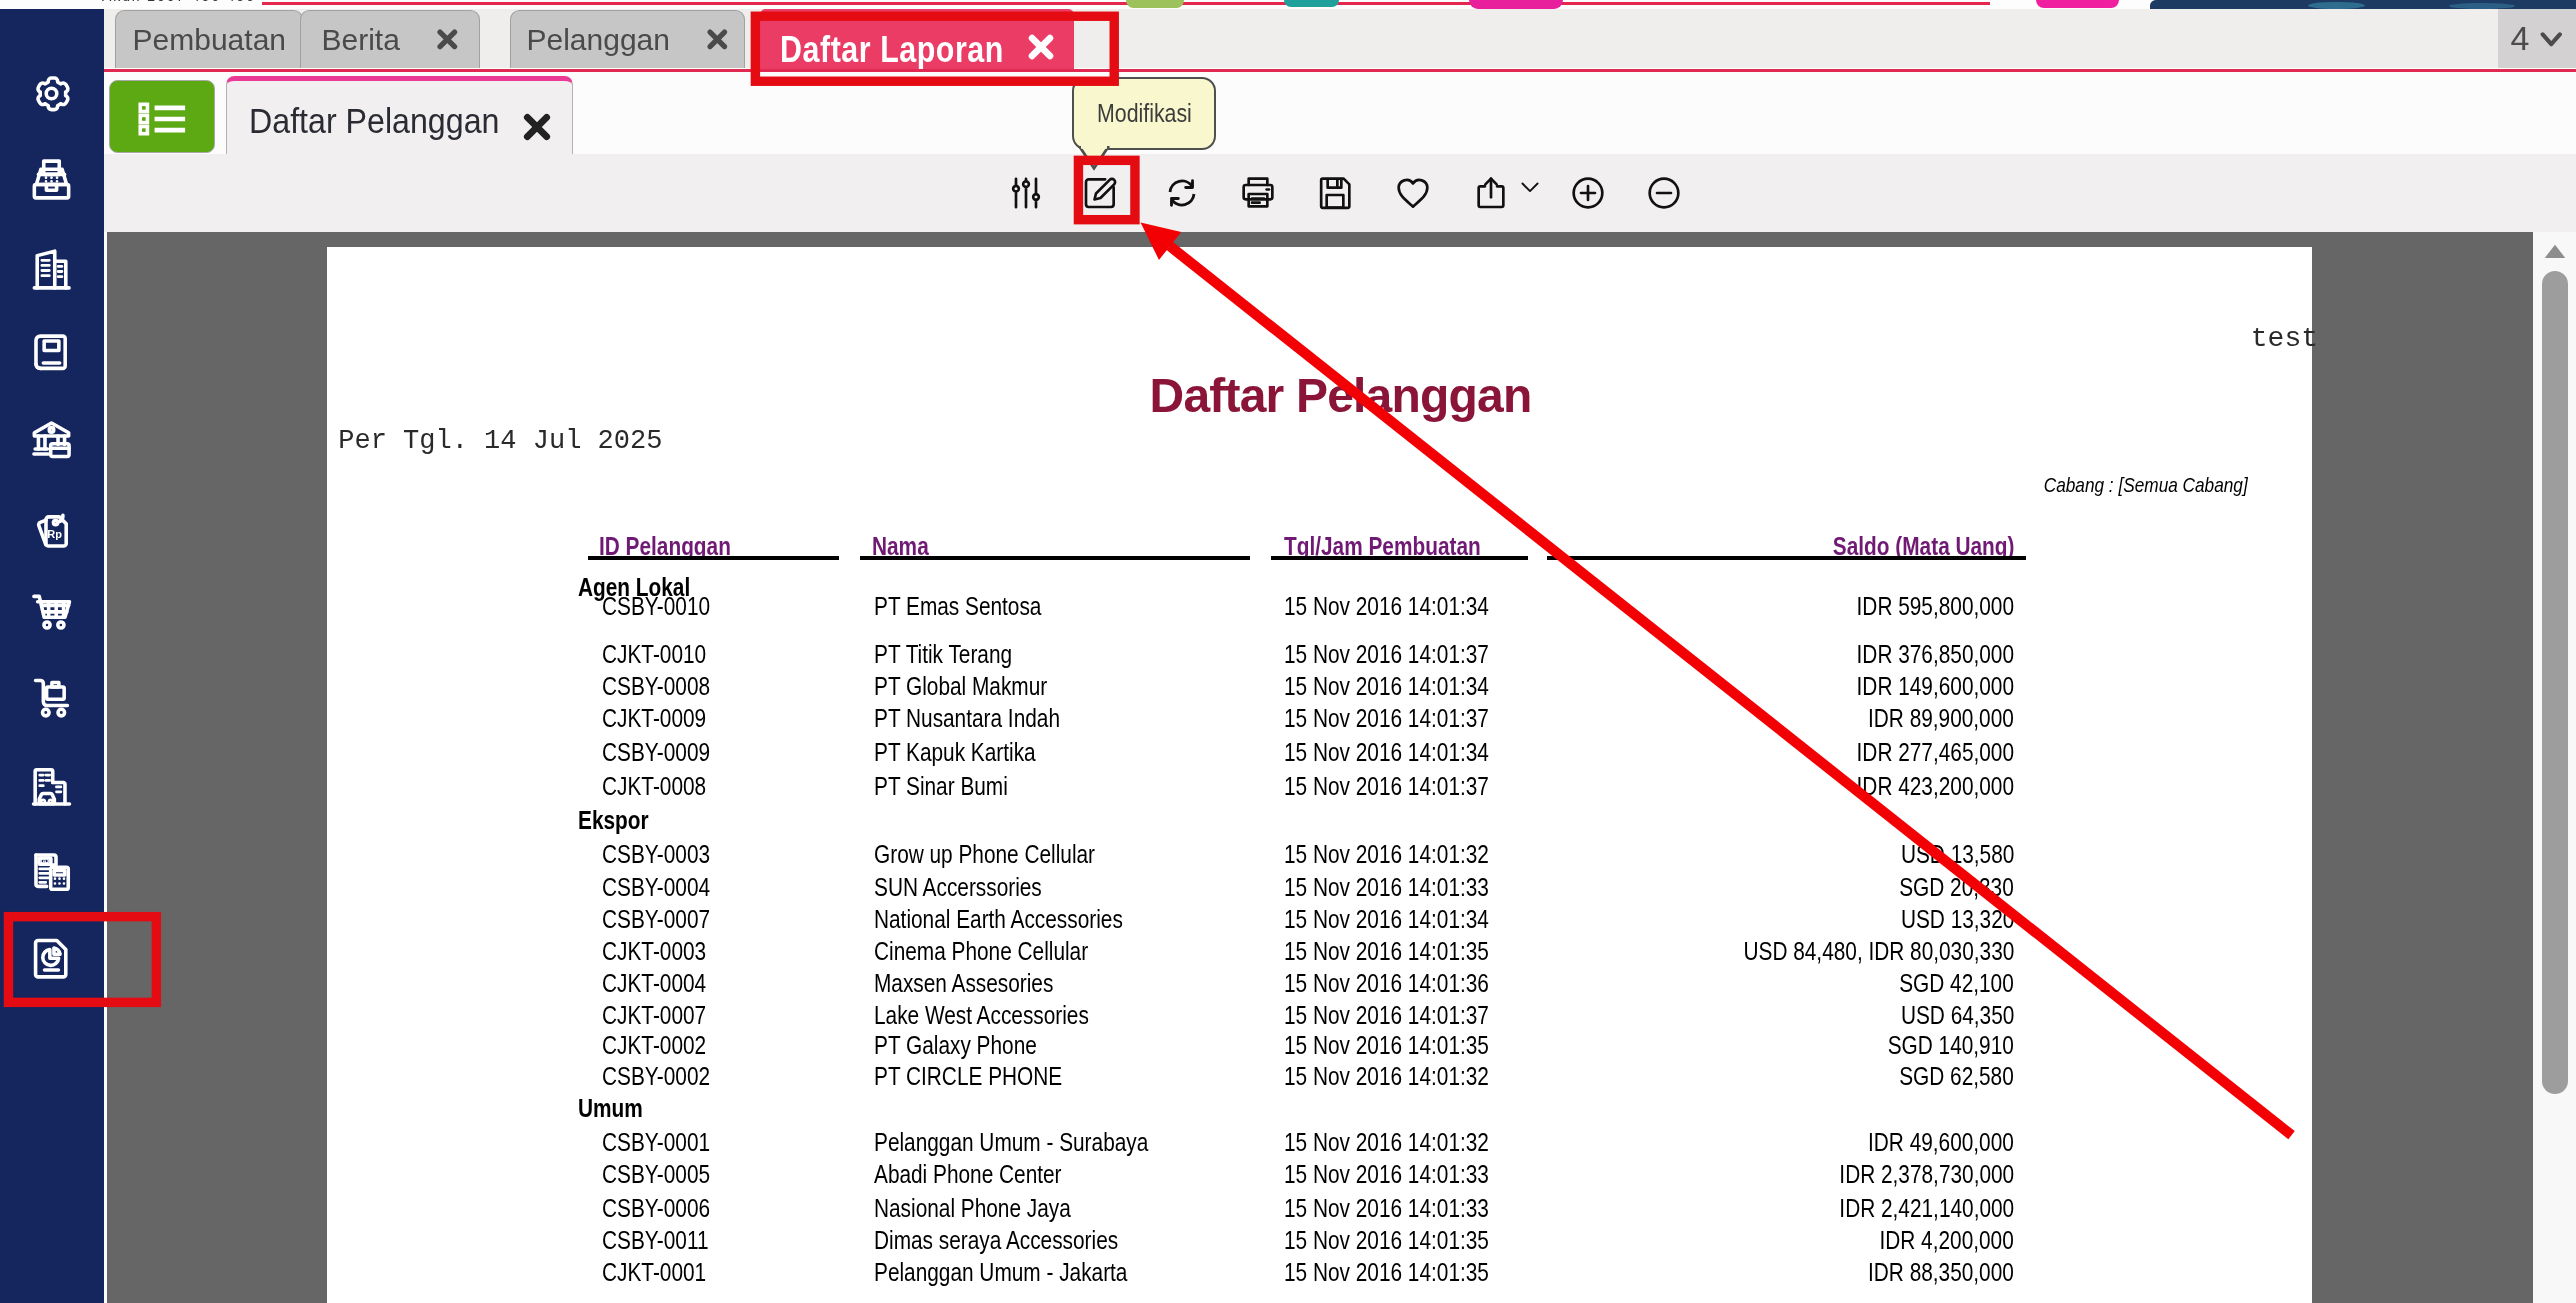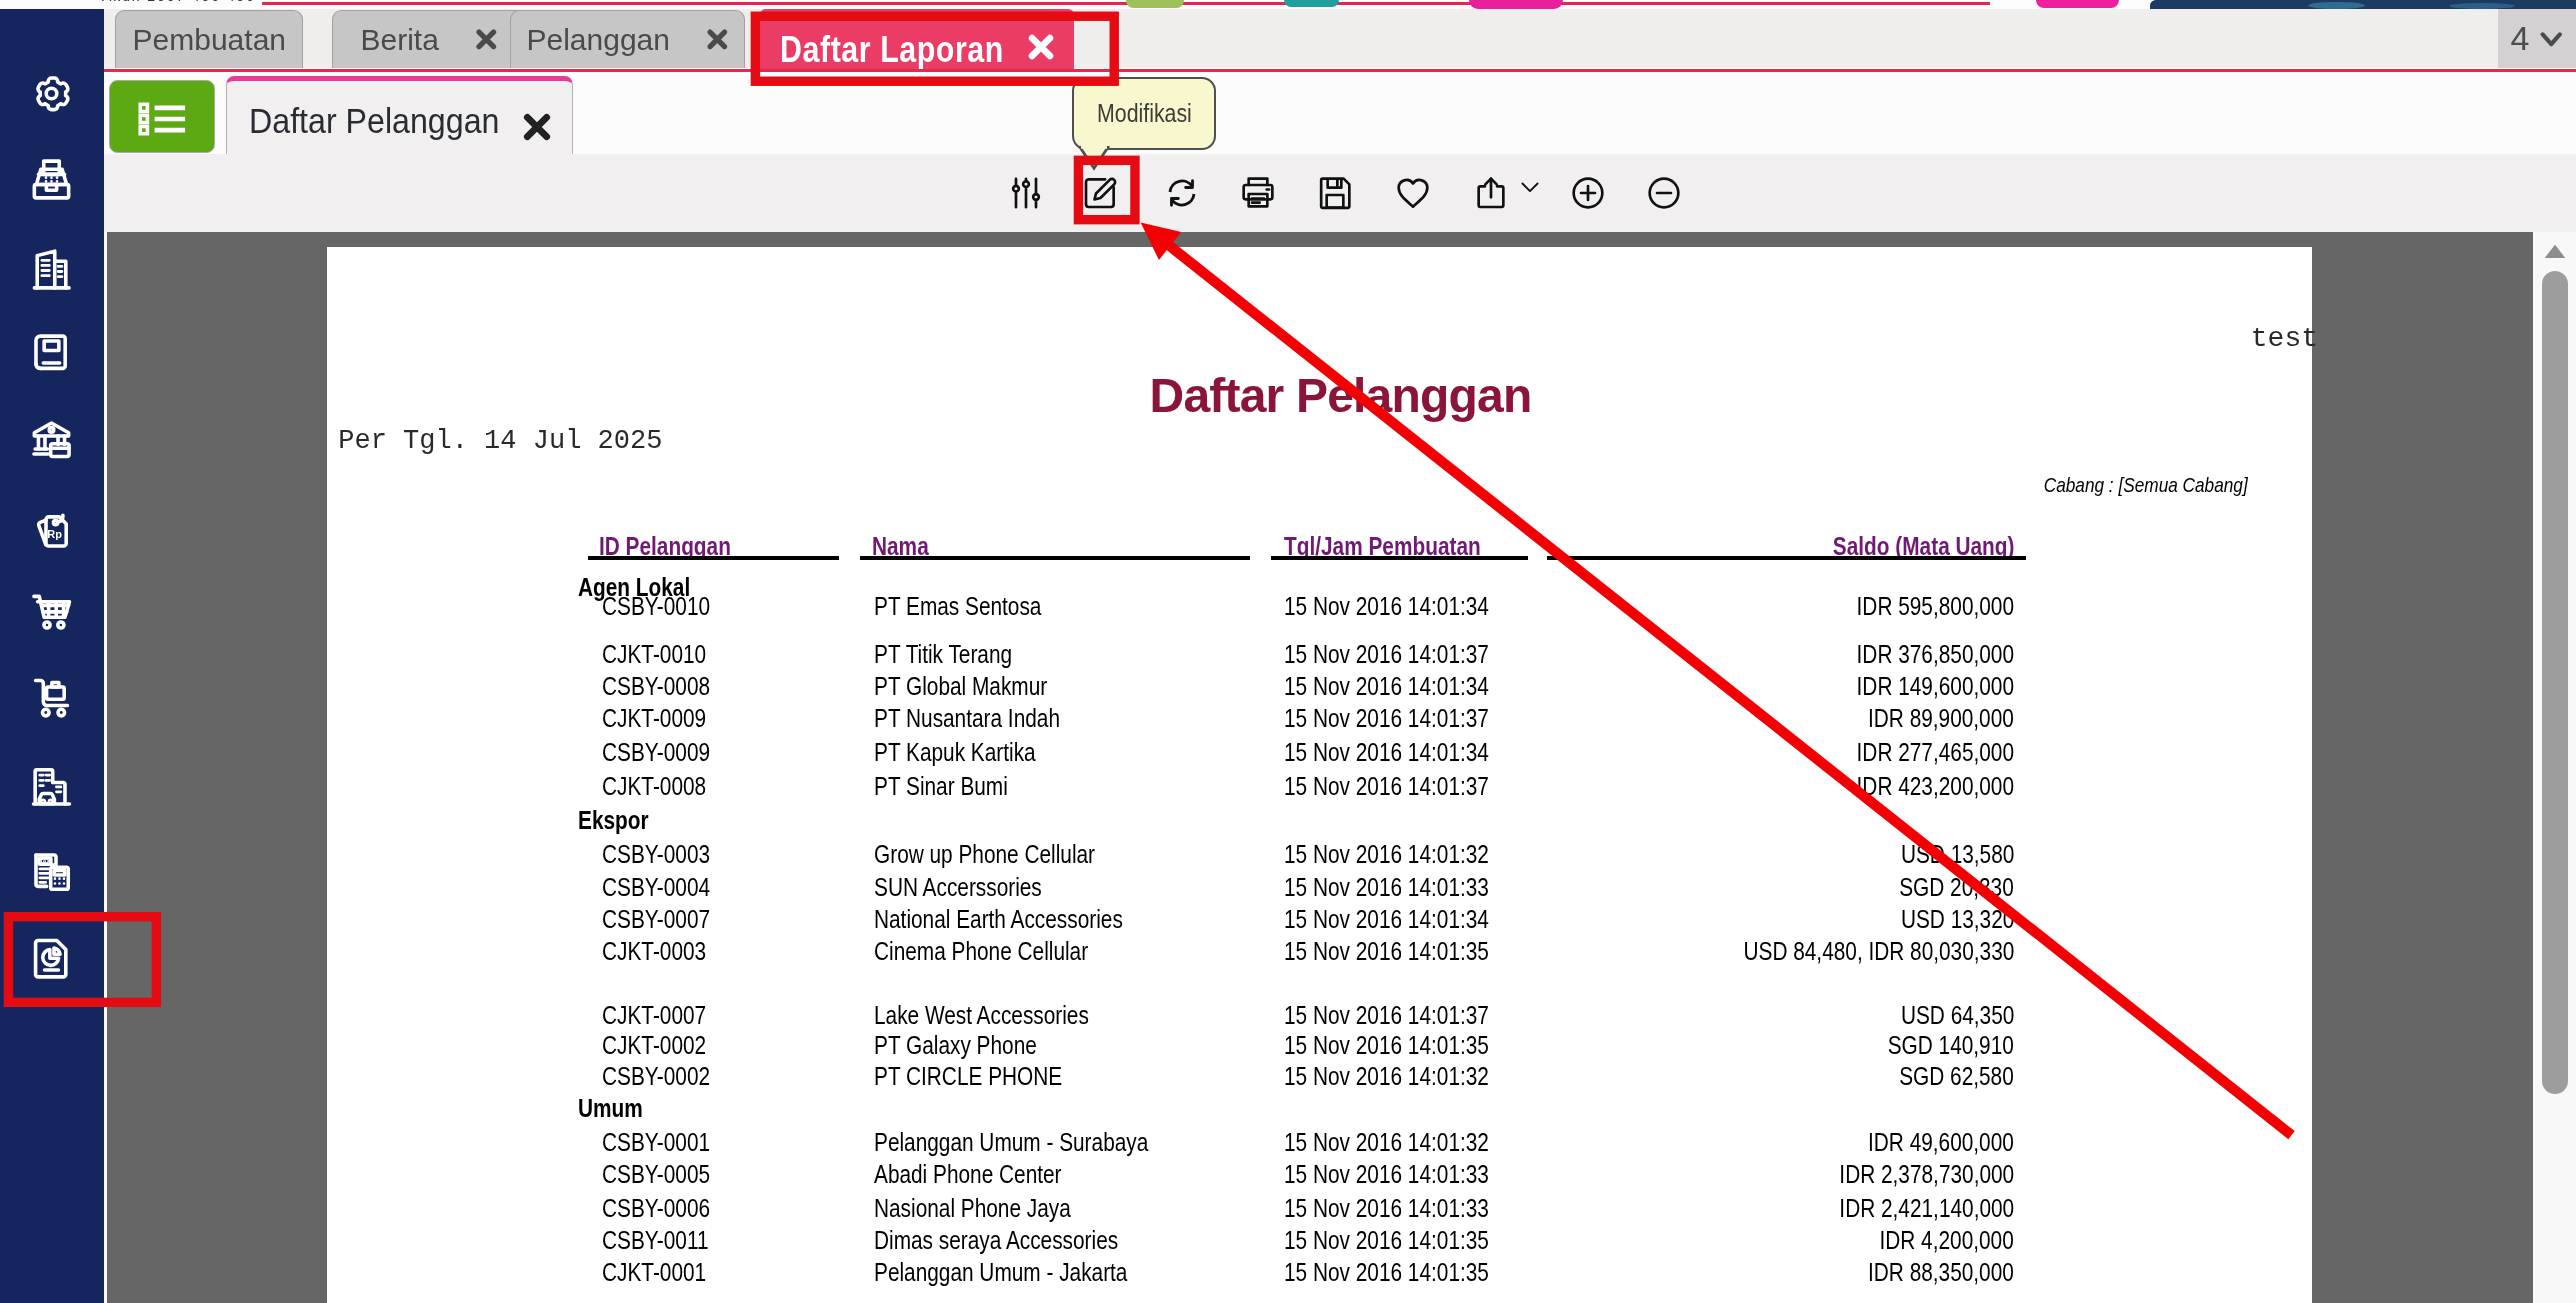--- a/index.html
+++ b/index.html
@@ -172,21 +172,21 @@
         <g stroke="#fff" fill="none" stroke-width="1.75" stroke-linecap="round" stroke-linejoin="round">
           <path d="M5.4 3.2 h9.2 l4.4 4.4 v12.2 a1.2 1.2 0 0 1 -1.2 1.2 h-12.4 a1.2 1.2 0 0 1 -1.2-1.2 v-15.4 a1.2 1.2 0 0 1 1.2-1.2 z"></path>
           <path d="M11.2 7.6 a3.9 3.9 0 1 0 4.3 4.3 l-4.3 0 z"></path>
           <path d="M13.2 6.9 a3.9 3.9 0 0 1 3 3 l-3 0 z"></path>
           <path d="M8.6 17.6 h6.8"></path>
         </g>
       </svg>
     </div>
 <div id="tabbar" class="abs">
   <div class="tab" style="left:11.3px;width:188px">Pembuatan</div>
-  <div class="tab" style="left:228px;width:194px">Berita<svg class="tabx" viewBox="0 0 18 18">
+  <div class="tab" style="left:196px;width:180px">Berita<svg class="tabx" viewBox="0 0 18 18">
           <path d="M3.2 3.2 L14.8 14.8 M14.8 3.2 L3.2 14.8" stroke="#4a4a4a" stroke-width="4.2" stroke-linecap="round" fill="none"></path>
         </svg></div>
   <div class="tab" style="left:406px;width:235px">Pelanggan<svg class="tabx" viewBox="0 0 18 18">
           <path d="M3.2 3.2 L14.8 14.8 M14.8 3.2 L3.2 14.8" stroke="#4a4a4a" stroke-width="4.2" stroke-linecap="round" fill="none"></path>
         </svg></div>
   <div id="tab4" style="left:656px;width:314px">
         <span>Daftar Laporan</span>
         <svg class="tabx" style="position:absolute;left:268px;top:25.4px;width:26px;height:26px" viewBox="0 0 18 18">
           <path d="M2.8 2.8 L15.2 15.2 M15.2 2.8 L2.8 15.2" stroke="#fff" stroke-width="4.6" stroke-linecap="round" fill="none"></path>
         </svg>
@@ -359,20 +359,26 @@
           <i class="c2">National Earth Accessories</i>
           <i class="c3">15 Nov 2016 14:01:34</i>
           <i class="c4">USD 13,320</i>
         </div>
 <div class="r" style="top:692px">
           <i class="c1">CJKT-0003</i>
           <i class="c2">Cinema Phone Cellular</i>
           <i class="c3">15 Nov 2016 14:01:35</i>
           <i class="c4">USD 84,480, IDR 80,030,330</i>
         </div>
+<div class="r" style="top:724px">
+          <i class="c1">CJKT-0004</i>
+          <i class="c2">Maxsen Assesories</i>
+          <i class="c3">15 Nov 2016 14:01:36</i>
+          <i class="c4">SGD 42,100</i>
+        </div>
 <div class="r" style="top:756px">
           <i class="c1">CJKT-0007</i>
           <i class="c2">Lake West Accessories</i>
           <i class="c3">15 Nov 2016 14:01:37</i>
           <i class="c4">USD 64,350</i>
         </div>
 <div class="r" style="top:786px">
           <i class="c1">CJKT-0002</i>
           <i class="c2">PT Galaxy Phone</i>
           <i class="c3">15 Nov 2016 14:01:35</i>

